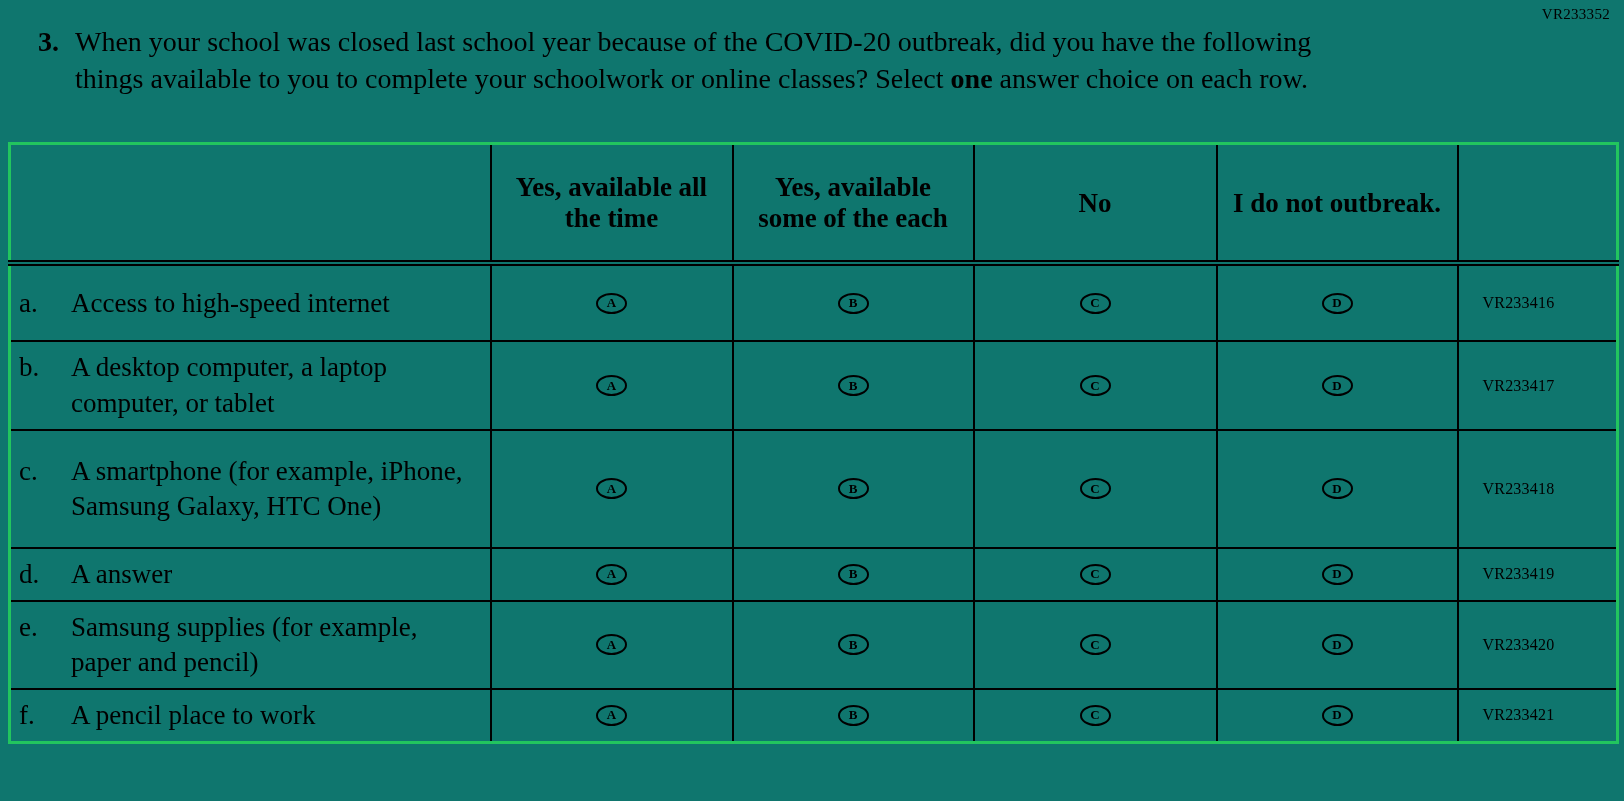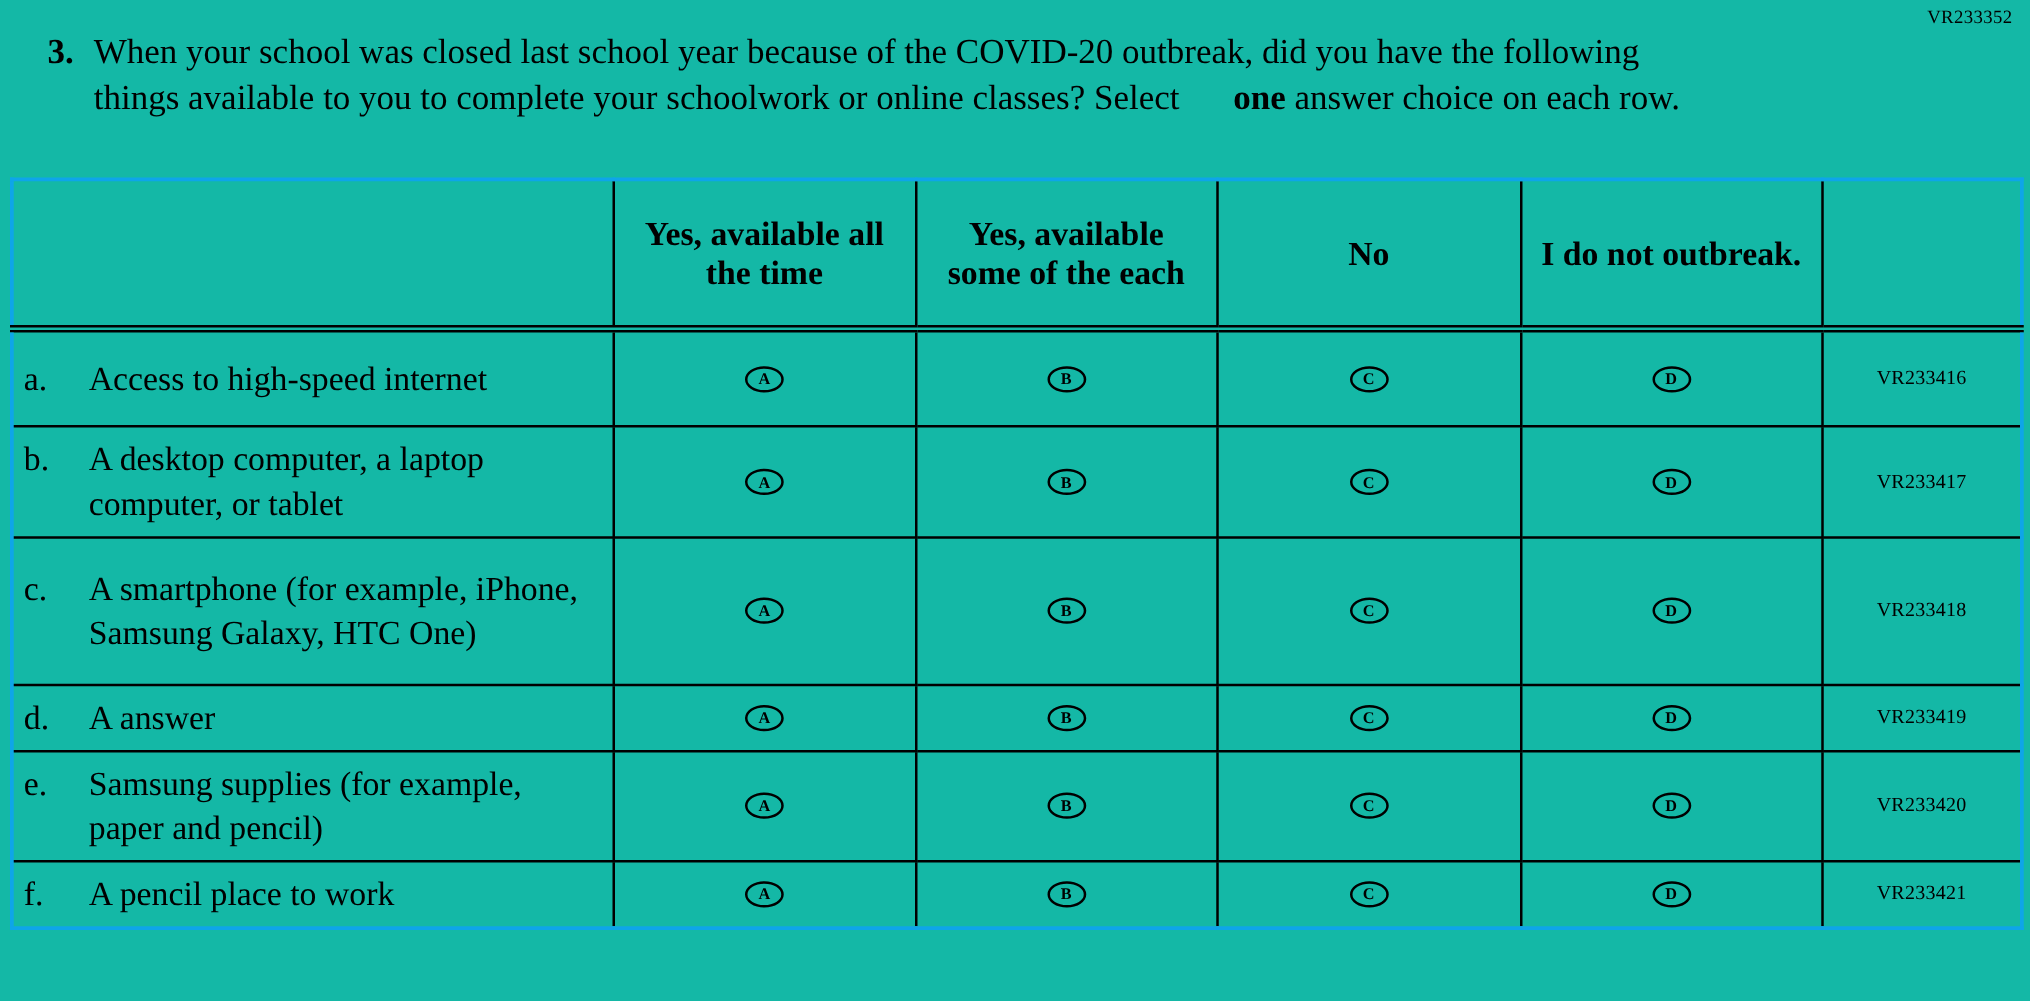--- a/index.html
+++ b/index.html
@@ -5,21 +5,21 @@
   * { box-sizing: border-box; margin: 0; padding: 0; }
   html, body {
     background: #ffffff;
     font-family: "Liberation Serif", "DejaVu Serif", serif;
     color: #000000;
   }
   .page {
     position: relative;
     width: 1624px;
     height: 801px;
-    background: #14b8a6;
+    background: #0f766e;
     overflow: hidden;
   }
   .form-code-top {
     position: absolute;
     top: 6px;
     right: 14px;
     font-size: 15px;
     letter-spacing: 0.3px;
   }
   .question {
@@ -31,27 +31,27 @@
     font-weight: bold;
     font-size: 28px;
     line-height: 1.32;
     flex: 0 0 auto;
   }
   .q-text {
     font-size: 28px;
     line-height: 1.32;
     max-width: 1280px;
   }
-  .q-text .bold { font-weight: bold; margin-left: 36px; }
+  .q-text .bold { font-weight: bold; }
   table.grid {
     border-collapse: collapse;
     table-layout: fixed;
     width: 1608px;
     margin: 44px 0 0 8px;
-    border: 3px solid #0ea5e9;
+    border: 3px solid #22c55e;
   }
   table.grid th, table.grid td {
     border: 2px solid #000;
   }
   thead th {
     border-bottom: 6px double #000 !important;
     height: 120px;
     vertical-align: middle;
     text-align: center;
     font-weight: bold;
@@ -66,24 +66,24 @@
     line-height: 1.3;
   }
   .item-inner { display: flex; }
   .item-letter { flex: 0 0 52px; }
   .item-label { flex: 1 1 auto; max-width: 392px; }
   td.choice-cell {
     text-align: center;
     vertical-align: middle;
   }
   td.code-cell {
-    text-align: center;
     vertical-align: middle;
     font-size: 16px;
     letter-spacing: 0.2px;
+    padding-left: 24px;
   }
   .bubble {
     display: inline-flex;
     align-items: center;
     justify-content: center;
     width: 31px;
     height: 21px;
     border: 2px solid #000;
     border-radius: 50%;
     font-size: 13px;

